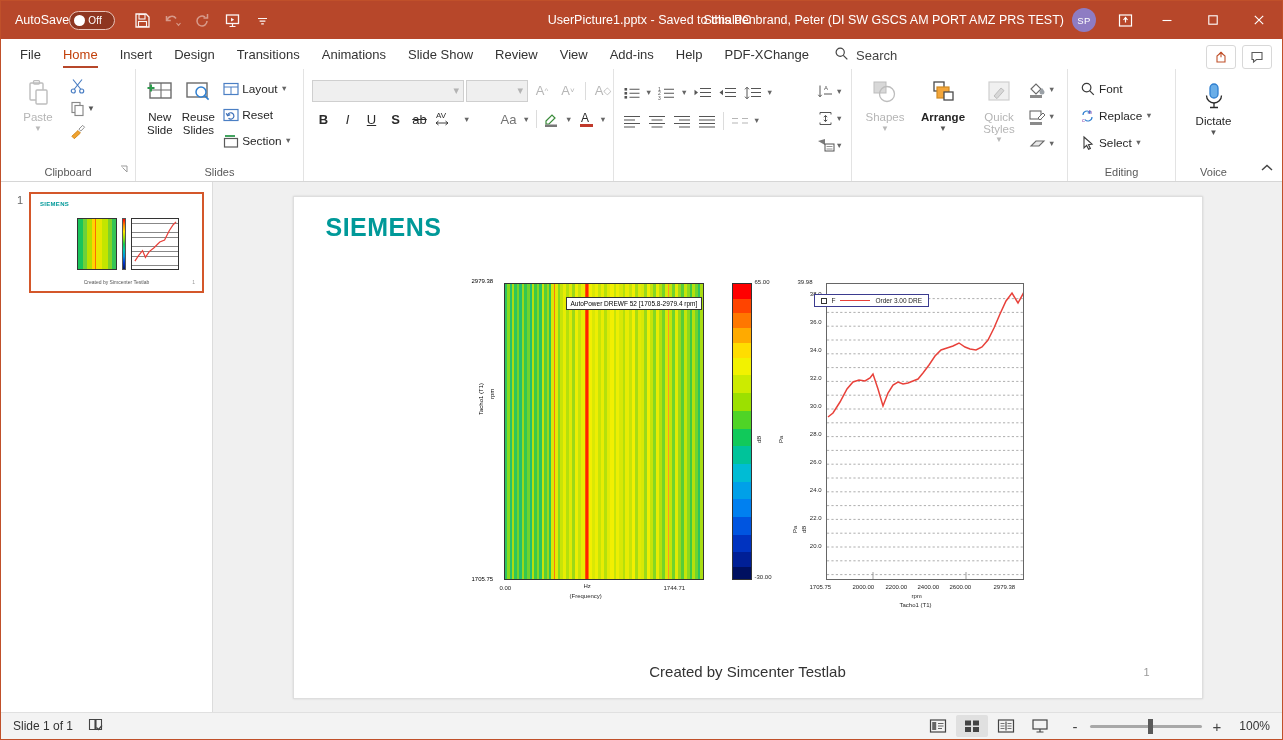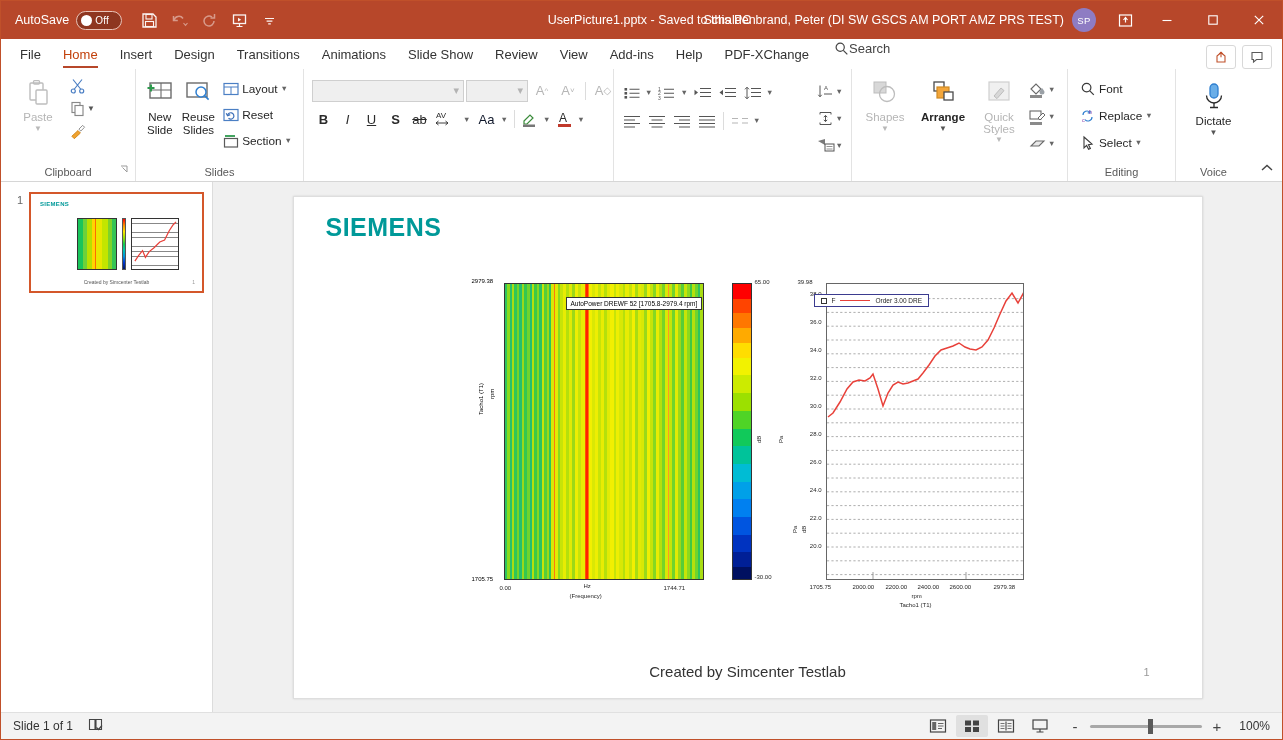--- a/index.html
+++ b/index.html
@@ -11,21 +11,21 @@
     -webkit-font-smoothing:antialiased;
   }
   .app { width:1283px; height:740px; display:flex; flex-direction:column;
          border:1px solid #c0502a; background:#fff; }
 
   
   .titlebar {
     height:38px; background:#b7472a; display:flex; align-items:center;
     color:#fff; font-size:12.5px; flex:none; position:relative;
   }
-  .autosave-wrap { display:flex; align-items:center; gap:7px; margin-left:14px; }
+  .autosave-wrap { display:flex; align-items:center; margin-left:14px; }
   .autosave-label { font-size:12.5px; }
   .toggle {
     width:46px; height:19px; border-radius:10px; background:#8e3620;
     border:1px solid #e8c3b8; display:flex; align-items:center; gap:3px;
     padding:0 4px; position:relative;
   }
   .toggle .knob { width:11px; height:11px; border-radius:50%; background:#fff; flex:none; }
   .toggle .tlabel { font-size:10px; color:#fff; letter-spacing:.2px; }
   .qat { display:flex; align-items:center; gap:4px; margin-left:14px; }
   .qbtn {
@@ -55,21 +55,21 @@
     flex:none; position:relative; padding-left:8px;
   }
   .tab {
     padding:0 11px; height:28px; line-height:28px; font-size:13px; color:#333;
     position:relative; white-space:nowrap;
   }
   .tab.active { color:#c2410c; font-weight:400; }
   .tab.active::after {
     content:""; position:absolute; left:11px; right:11px; bottom:1px; height:2.5px; background:#b7472a;
   }
-  .searchbox { display:flex; align-items:flex-start; margin-left:14px; height:28px; color:#444; font-size:13px; }
+  .searchbox { display:flex; align-items:center; gap:7px; margin-left:14px; height:28px; color:#444; font-size:13px; }
   .tabstrip-right { margin-left:auto; display:flex; align-items:center; gap:6px; padding-right:10px; }
   .tsbtn { width:30px; height:24px; border:1px solid #d8d8d8; border-radius:3px;
            display:flex; align-items:center; justify-content:center; background:#fff; }
 
   
   .ribbon {
     height:113px; background:#fff; border-bottom:1px solid #d6d6d6;
     display:flex; align-items:stretch; flex:none; position:relative;
   }
   .group { display:flex; flex-direction:column; position:relative; padding:3px 0 0; }
@@ -100,21 +100,21 @@
     height:22px; border:1px solid #cfcfcf; background:#efefef; display:flex; align-items:center;
     justify-content:flex-end; padding-right:4px; color:#b3b3b3; font-size:11px;
   }
   .fname { width:152px; }
   .fsize { width:62px; }
   .ficon { width:24px; height:23px; display:flex; align-items:center; justify-content:center;
            font-size:13px; color:#b6b6b6; }
   .fontrow2 { display:flex; align-items:center; gap:1px; height:26px; margin-top:3px; }
   .fbtn { width:23px; height:23px; display:flex; align-items:center; justify-content:center;
           font-size:13px; color:#2b2b2b; }
-  .fbtn.dim { color:#0f172a; }
+  .fbtn.dim { color:#737373;margin-left:22px; }
   .vsep { width:1px; height:18px; background:#dcdcdc; margin:0 3px; }
 
   
   .para-rows { display:flex; flex-direction:column; gap:3px; padding-top:3px; }
   .prow { display:flex; align-items:center; gap:1px; height:25px; }
   .pbtn { width:24px; height:23px; display:flex; align-items:center; justify-content:center; color:#3a3a3a; }
   .pbtn.dim { color:#b6b6b6; }
   .caret-s { font-size:7.5px; color:#666; padding-right:2px; }
 
   .editing-rows { display:flex; flex-direction:column; gap:2px; padding:4px 6px 0 8px; }

